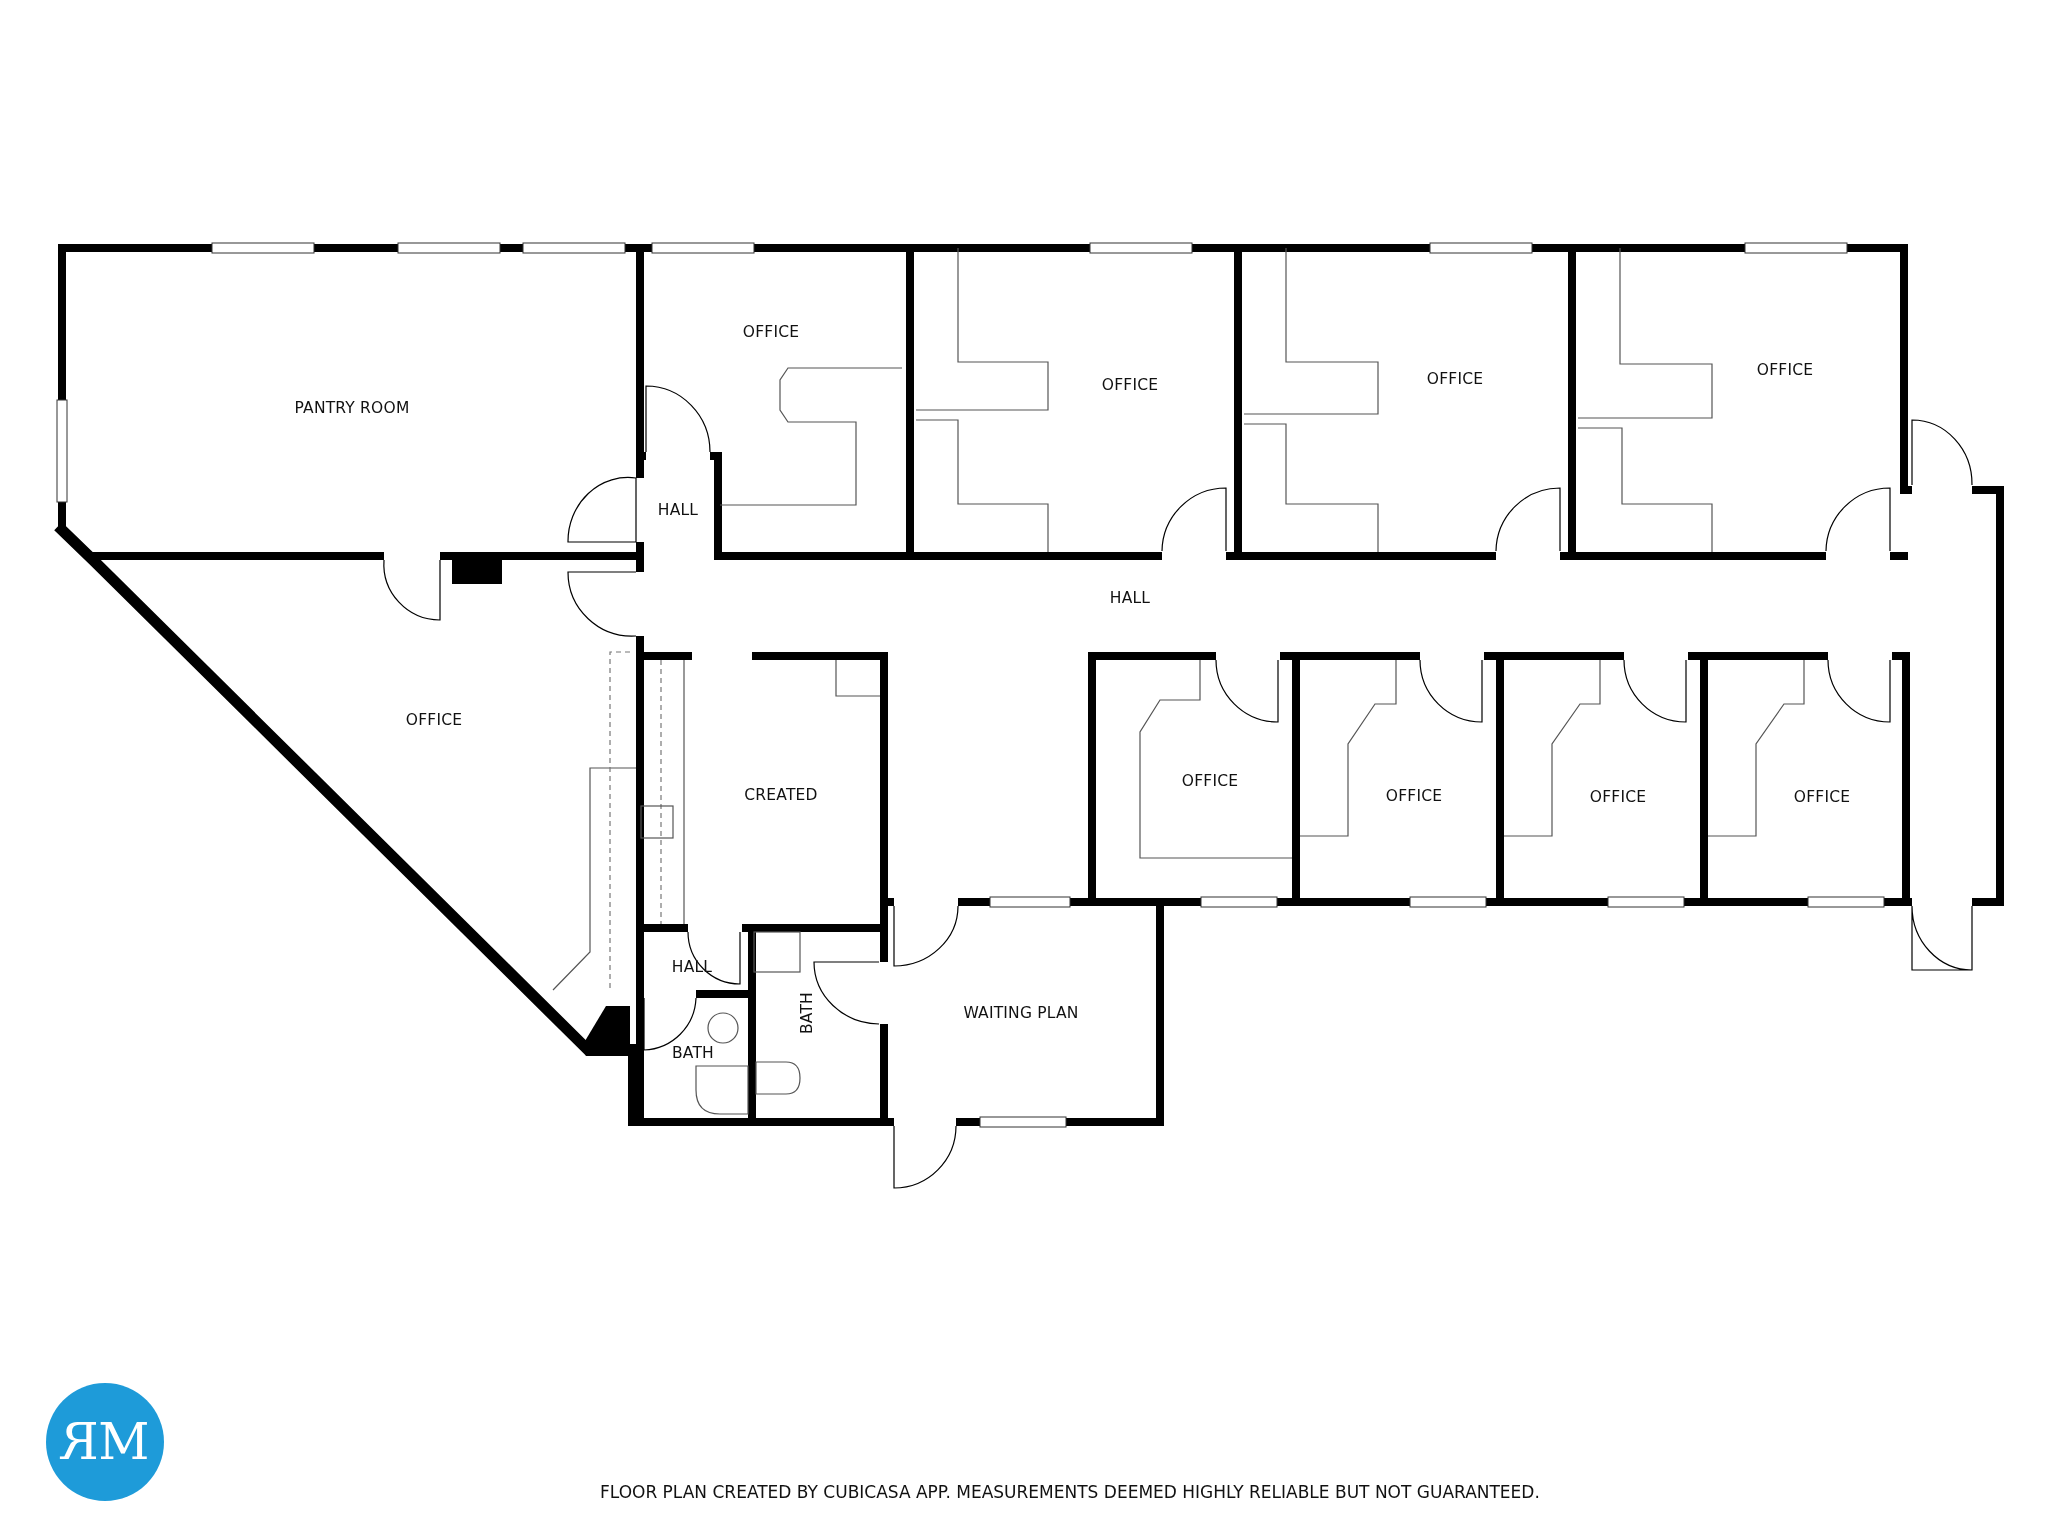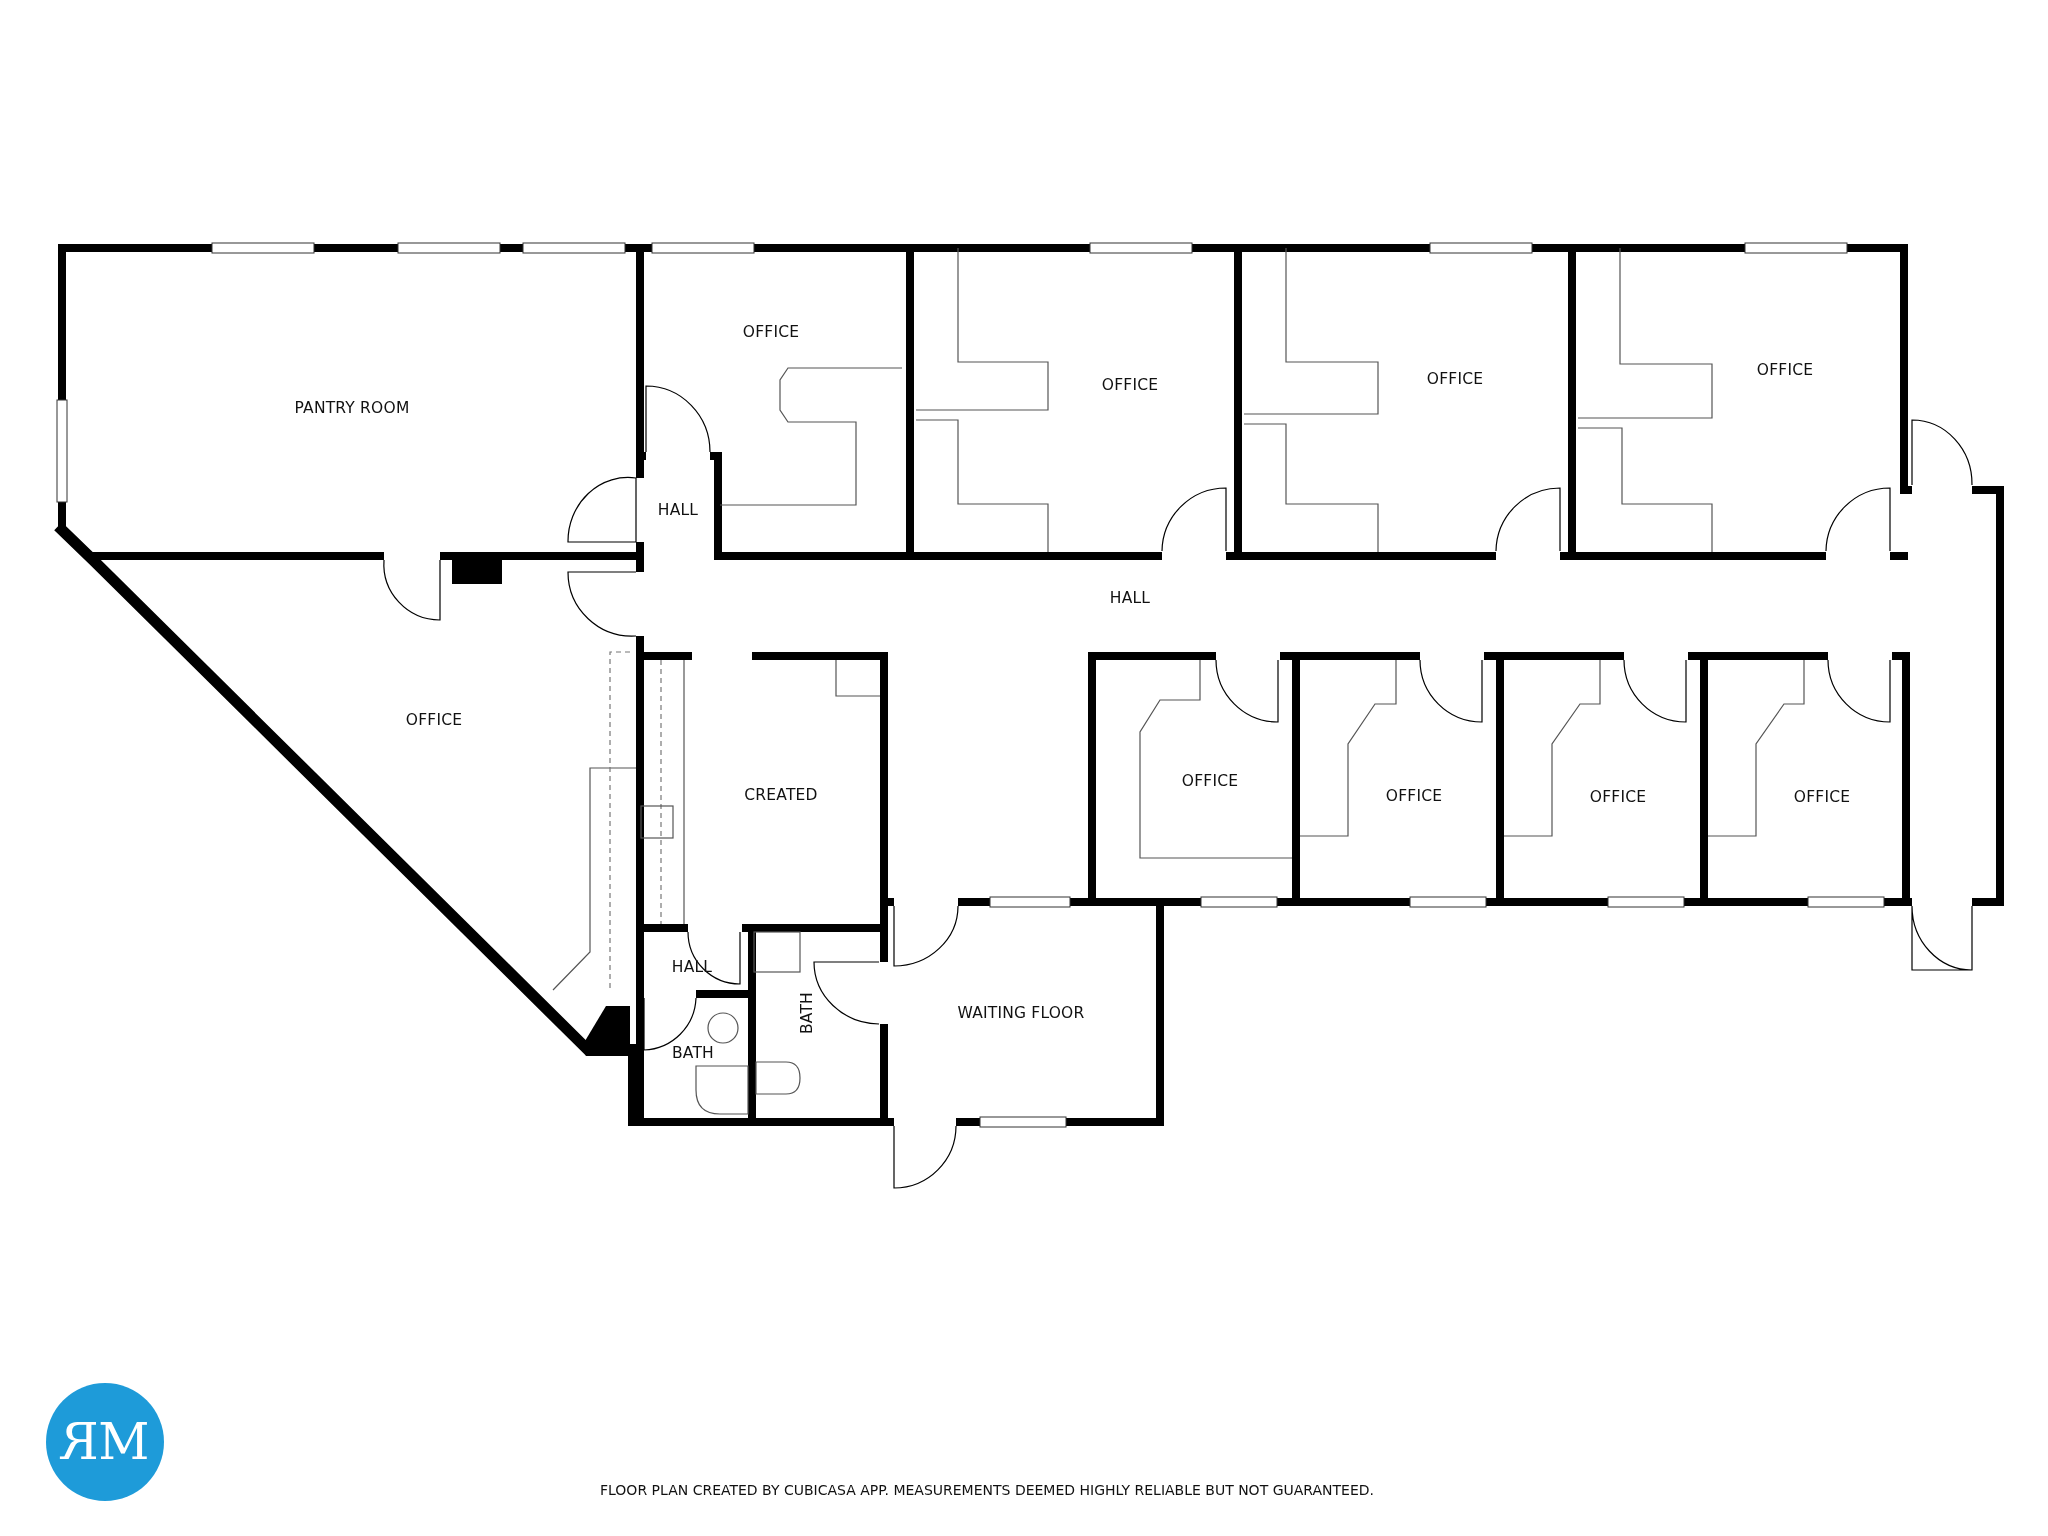--- a/index.html
+++ b/index.html
@@ -14,21 +14,21 @@
   .win { fill: #fff; stroke: #333; stroke-width: 1; }
   .opening { fill: #fff; stroke: none; }
   .label { position: absolute; font-size: 15.5px; color: #111; letter-spacing: 0.2px;
            white-space: nowrap; transform: translate(-50%, -50%); }
   .label.vert { transform: translate(-50%, -50%) rotate(-90deg); }
   #logo { position: absolute; left: 46px; top: 1383px; width: 118px; height: 118px;
           border-radius: 50%; background: #1e9bd9; display: flex; align-items: center;
           justify-content: center; color: #fff; font-family: "DejaVu Serif", serif;
           font-size: 50px; letter-spacing: -2px; }
   #logo .r { display: inline-block; transform: scaleX(-1); }
-  #disclaimer { position: absolute; left: 600px; top: 1482px; font-size: 14px; color: #111;
+  #disclaimer { position: absolute; left: 600px; top: 1482px; font-size: 17px; color: #111;
                 white-space: nowrap; }
 </style>
 </head>
 <body>
 
 <svg id="plan" viewBox="0 0 2048 1536" xmlns="http://www.w3.org/2000/svg">
 
   <g>
 
     <line class="wall" x1="62" y1="248" x2="1904" y2="248"></line>
@@ -180,21 +180,21 @@
   <div class="label" style="left:1130px;top:598px">HALL</div>
   <div class="label" style="left:434px;top:720px">OFFICE</div>
   <div class="label" style="left:781px;top:795px">CREATED</div>
   <div class="label" style="left:1210px;top:781px">OFFICE</div>
   <div class="label" style="left:1414px;top:796px">OFFICE</div>
   <div class="label" style="left:1618px;top:797px">OFFICE</div>
   <div class="label" style="left:1822px;top:797px">OFFICE</div>
   <div class="label" style="left:692px;top:967px">HALL</div>
   <div class="label" style="left:693px;top:1053px">BATH</div>
   <div class="label vert" style="left:807px;top:1013px">BATH</div>
-  <div class="label" style="left:1021px;top:1013px">WAITING FLOOR</div>
+  <div class="label" style="left:1021px;top:1013px">WAITING PLAN</div>
 </div>
 
 <div id="logo">
   <span class="r">R</span>
     <span>M</span>
 </div>
 
 <div id="disclaimer">FLOOR PLAN CREATED BY CUBICASA APP. MEASUREMENTS DEEMED HIGHLY RELIABLE BUT NOT GUARANTEED.</div>
 
 </body></html>

